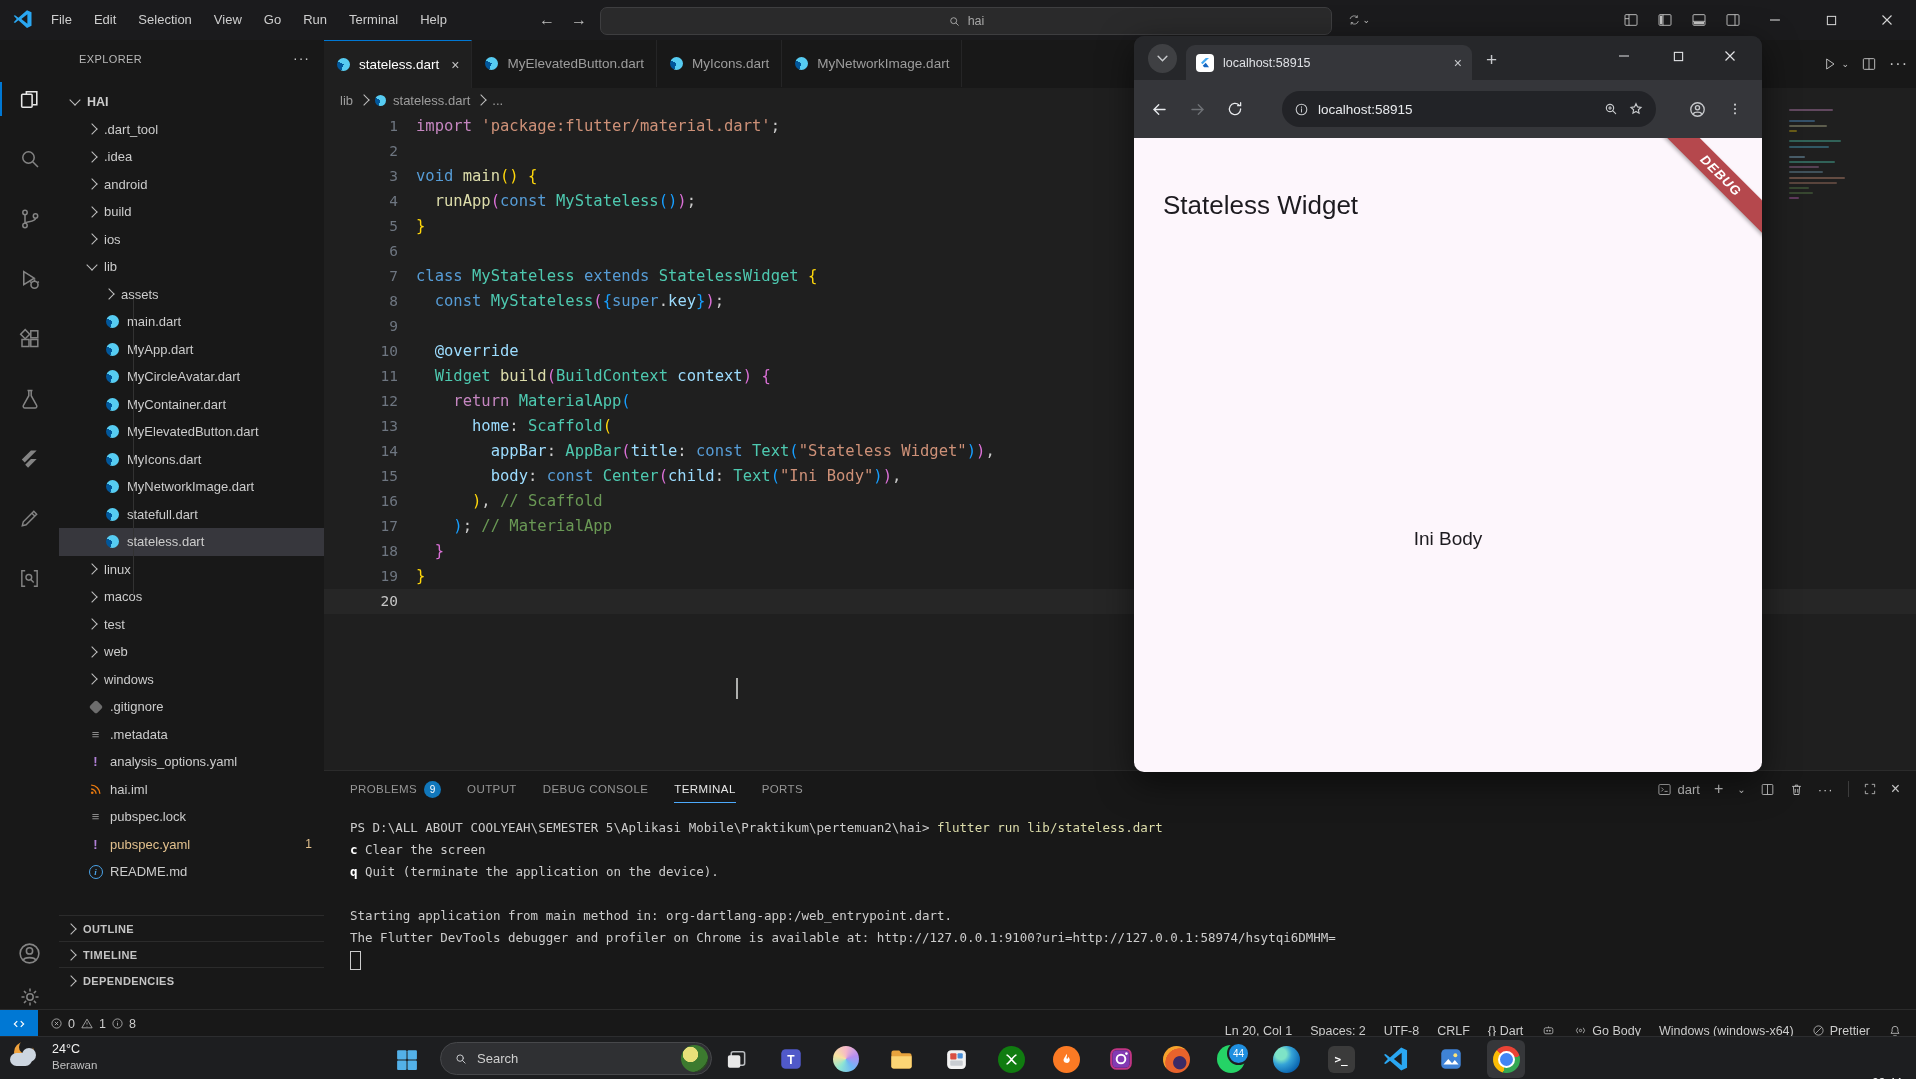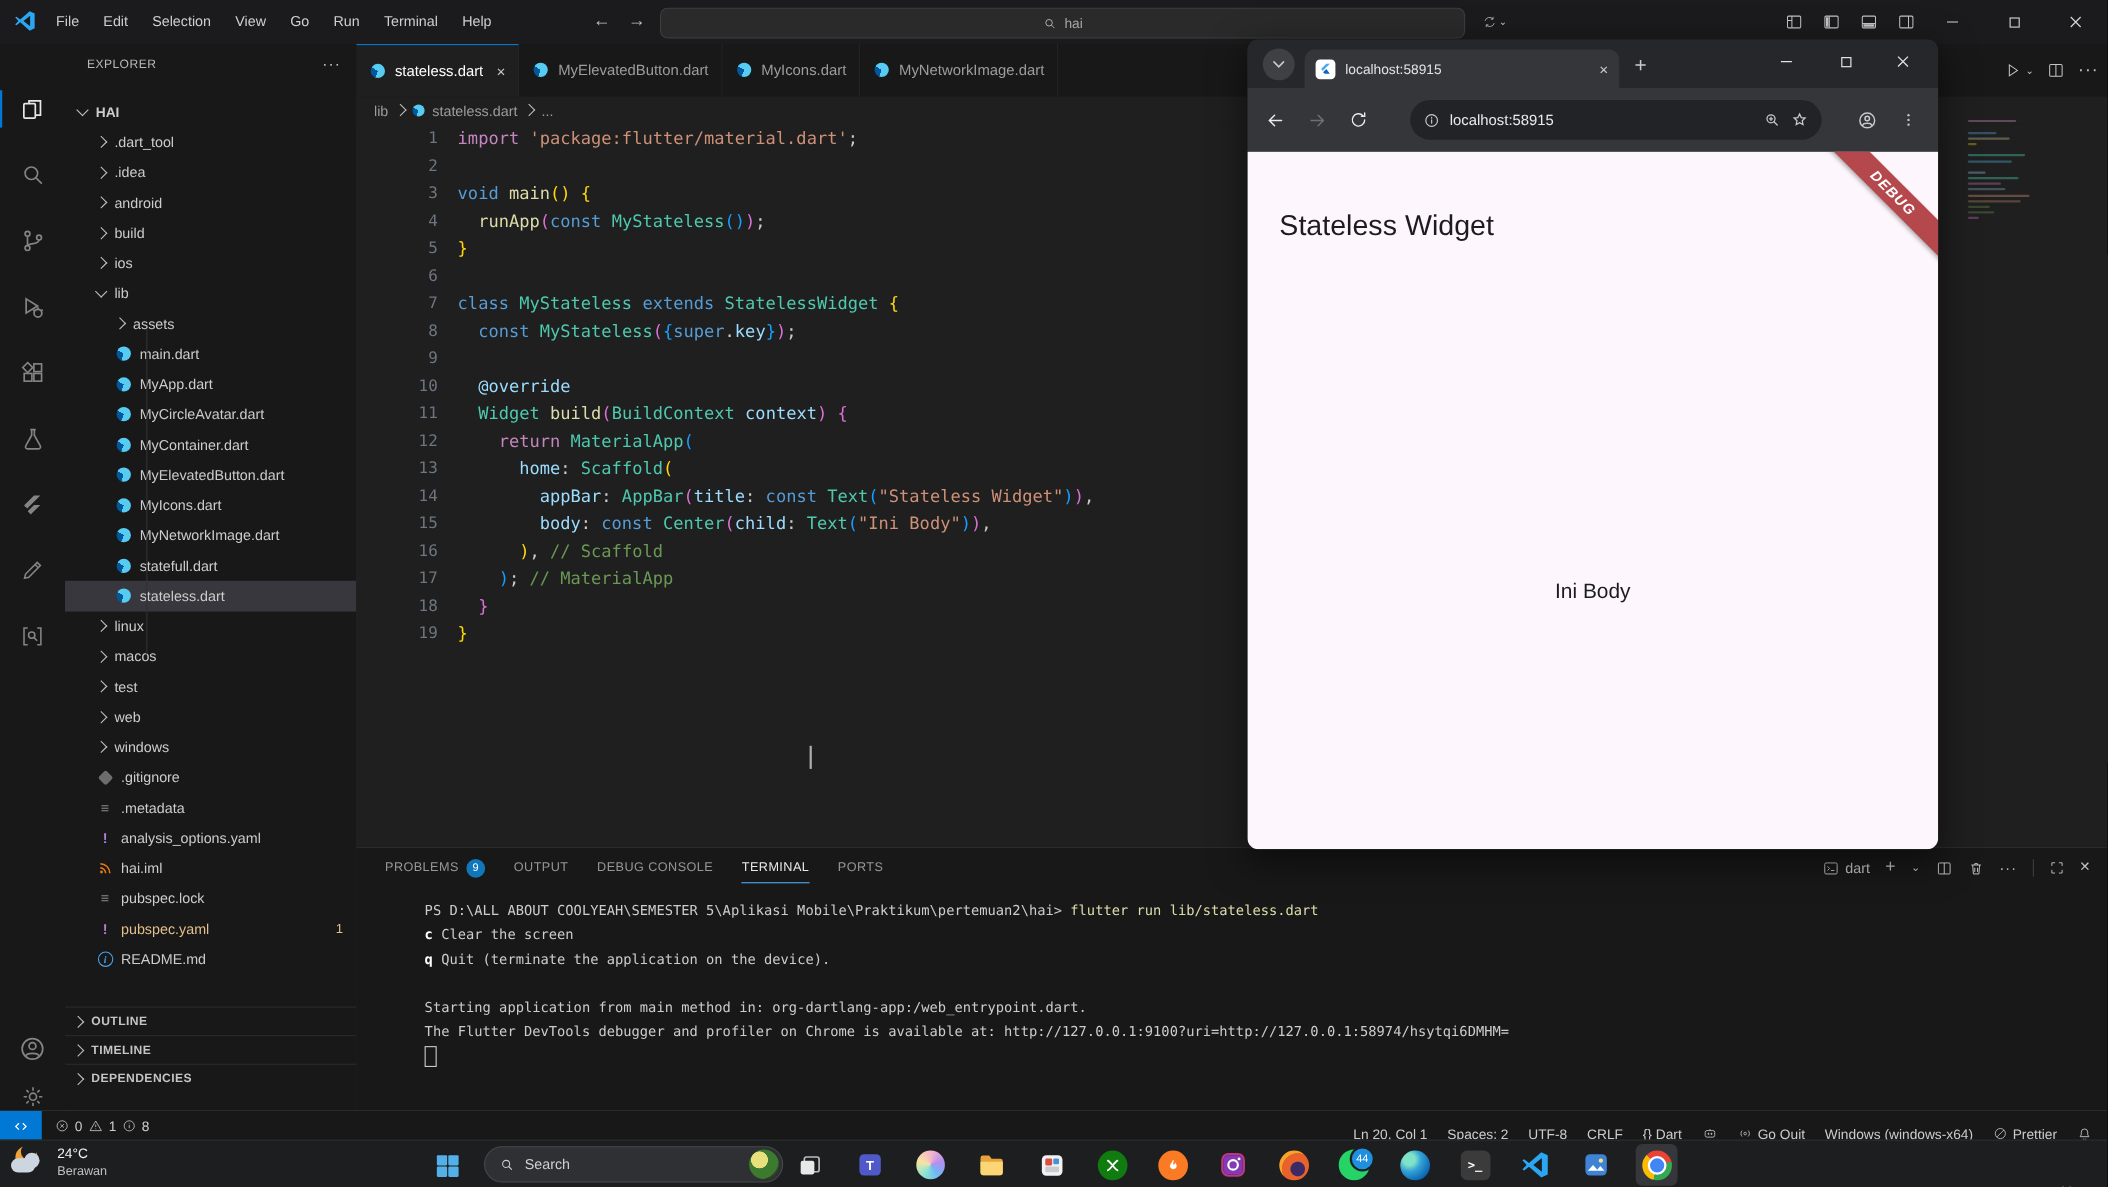--- a/index.html
+++ b/index.html
@@ -77,21 +77,21 @@
 
   
   #panel{left:324px;top:770px;width:1592px;height:239px;background:#181818;border-top:1px solid #2b2b2b;}
   #panel-tabs{position:absolute;left:26px;top:0;height:36px;display:flex;gap:26px;align-items:center;}
   .ptab{position:relative;font-size:11.5px;letter-spacing:.4px;color:#969696;display:flex;align-items:center;gap:7px;height:36px;}
   .ptab.active{color:#e7e7e7;}
   .ptab.active::after{content:"";position:absolute;left:0;right:0;bottom:4px;height:1.5px;background:#4daafc;}
   .pbadge{background:#1177bb;color:#fff;border-radius:9px;font-size:10px;min-width:17px;height:17px;display:flex;align-items:center;justify-content:center;}
   #panel-actions{position:absolute;right:16px;top:0;height:36px;display:flex;align-items:center;gap:14px;color:#c5c5c5;font-size:13px;}
   #terminal{position:absolute;left:26px;top:46px;width:1540px;font-family:"DejaVu Sans Mono",monospace;font-size:12.5px;}
-  .tline{height:22px;line-height:22px;white-space:pre;margin-left:36px;}
+  .tline{height:22px;line-height:22px;white-space:pre;}
   #tcursor{display:inline-block;width:9px;height:17px;border:1px solid #cccccc;vertical-align:middle;}
 
   
   #statusbar{left:0;top:1009px;width:1916px;height:27px;background:#181818;border-top:1px solid #2b2b2b;
     display:flex;align-items:center;font-size:12.5px;color:#cccccc;}
   #remote{width:38px;height:27px;background:#0078d4;display:flex;align-items:center;justify-content:center;color:#fff;}
   #problems-status{display:flex;align-items:center;gap:5px;margin-left:12px;}
   #status-right{position:absolute;right:14px;display:flex;align-items:center;gap:18px;margin-top:14px;}
   .st-item{display:flex;align-items:center;gap:5px;white-space:nowrap;}
 
@@ -531,20 +531,21 @@
         <div class="code-line"><span class="ln">10</span><span class="lc"><span style="color: rgb(204, 204, 204);">  </span><span style="color: rgb(156, 220, 254);">@override</span></span></div>
         <div class="code-line"><span class="ln">11</span><span class="lc"><span style="color: rgb(204, 204, 204);">  </span><span style="color: rgb(78, 201, 176);">Widget</span><span style="color: rgb(204, 204, 204);"> </span><span style="color: rgb(220, 220, 170);">build</span><span style="color: rgb(218, 112, 214);">(</span><span style="color: rgb(78, 201, 176);">BuildContext</span><span style="color: rgb(204, 204, 204);"> </span><span style="color: rgb(156, 220, 254);">context</span><span style="color: rgb(218, 112, 214);">)</span><span style="color: rgb(204, 204, 204);"> </span><span style="color: rgb(218, 112, 214);">{</span></span></div>
         <div class="code-line"><span class="ln">12</span><span class="lc"><span style="color: rgb(204, 204, 204);">    </span><span style="color: rgb(197, 134, 192);">return</span><span style="color: rgb(204, 204, 204);"> </span><span style="color: rgb(78, 201, 176);">MaterialApp</span><span style="color: rgb(23, 159, 255);">(</span></span></div>
         <div class="code-line"><span class="ln">13</span><span class="lc"><span style="color: rgb(204, 204, 204);">      </span><span style="color: rgb(156, 220, 254);">home</span><span style="color: rgb(204, 204, 204);">:</span><span style="color: rgb(204, 204, 204);"> </span><span style="color: rgb(78, 201, 176);">Scaffold</span><span style="color: rgb(255, 215, 11);">(</span></span></div>
         <div class="code-line"><span class="ln">14</span><span class="lc"><span style="color: rgb(204, 204, 204);">        </span><span style="color: rgb(156, 220, 254);">appBar</span><span style="color: rgb(204, 204, 204);">: </span><span style="color: rgb(78, 201, 176);">AppBar</span><span style="color: rgb(218, 112, 214);">(</span><span style="color: rgb(156, 220, 254);">title</span><span style="color: rgb(204, 204, 204);">: </span><span style="color: rgb(86, 156, 214);">const</span><span style="color: rgb(204, 204, 204);"> </span><span style="color: rgb(78, 201, 176);">Text</span><span style="color: rgb(23, 159, 255);">(</span><span style="color: rgb(206, 145, 120);">"Stateless Widget"</span><span style="color: rgb(23, 159, 255);">)</span><span style="color: rgb(218, 112, 214);">)</span><span style="color: rgb(204, 204, 204);">,</span></span></div>
         <div class="code-line"><span class="ln">15</span><span class="lc"><span style="color: rgb(204, 204, 204);">        </span><span style="color: rgb(156, 220, 254);">body</span><span style="color: rgb(204, 204, 204);">: </span><span style="color: rgb(86, 156, 214);">const</span><span style="color: rgb(204, 204, 204);"> </span><span style="color: rgb(78, 201, 176);">Center</span><span style="color: rgb(218, 112, 214);">(</span><span style="color: rgb(156, 220, 254);">child</span><span style="color: rgb(204, 204, 204);">: </span><span style="color: rgb(78, 201, 176);">Text</span><span style="color: rgb(23, 159, 255);">(</span><span style="color: rgb(206, 145, 120);">"Ini Body"</span><span style="color: rgb(23, 159, 255);">)</span><span style="color: rgb(218, 112, 214);">)</span><span style="color: rgb(204, 204, 204);">,</span></span></div>
         <div class="code-line"><span class="ln">16</span><span class="lc"><span style="color: rgb(204, 204, 204);">      </span><span style="color: rgb(255, 215, 11);">)</span><span style="color: rgb(204, 204, 204);">,</span><span style="color: rgb(106, 153, 85);"> // Scaffold</span></span></div>
         <div class="code-line"><span class="ln">17</span><span class="lc"><span style="color: rgb(204, 204, 204);">    </span><span style="color: rgb(23, 159, 255);">)</span><span style="color: rgb(204, 204, 204);">;</span><span style="color: rgb(106, 153, 85);"> // MaterialApp</span></span></div>
         <div class="code-line"><span class="ln">18</span><span class="lc"><span style="color: rgb(204, 204, 204);">  </span><span style="color: rgb(218, 112, 214);">}</span></span></div>
         <div class="code-line"><span class="ln">19</span><span class="lc"><span style="color: rgb(255, 215, 11);">}</span></span></div>
+        <div class="code-line cur"><span class="ln">20</span><span class="lc"></span></div>
       </div>
     <div id="caret"></div>
     <div id="minimap" style="position:absolute;left:1465px;top:18px;">
       <div style="width:44px;background:#c586c066;"></div>
       <div style="width:0;"></div>
       <div style="width:26px;background:#569cd666;"></div>
       <div style="width:38px;background:#dcdcaa55;"></div>
       <div style="width:8px;background:#ffd70b55;"></div>
       <div style="width:0;"></div>
       <div style="width:52px;background:#4ec9b066;"></div>
@@ -657,21 +658,21 @@
             <circle cx="9.5" cy="12.5" r="1" fill="#c5c5c5"></circle>
             <circle cx="14.5" cy="12.5" r="1" fill="#c5c5c5"></circle>
             <path d="M12 7V4.5"></path>
           </svg>
       </span>
       <span class="st-item">
         <svg width="13" height="13" viewBox="0 0 24 24" class="sico">
             <circle cx="12" cy="12" r="2.2"></circle>
             <path d="M7 17a7 7 0 010-10M17 7a7 7 0 010 10"></path>
           </svg>
-        <span>Go Quit</span>
+        <span>Go Body</span>
       </span>
       <span class="st-item">Windows (windows-x64)</span>
       <span class="st-item">
         <svg width="13" height="13" viewBox="0 0 24 24" class="sico">
             <circle cx="12" cy="12" r="8.5"></circle>
             <path d="M6 18L18 6"></path>
           </svg>
         <span>Prettier</span>
       </span>
       <span class="st-item">

